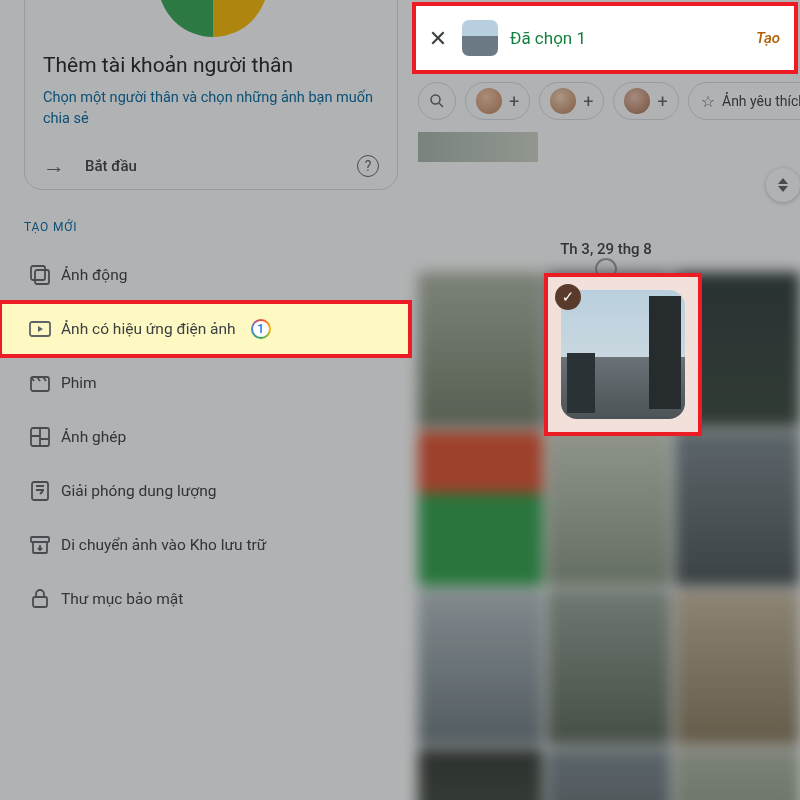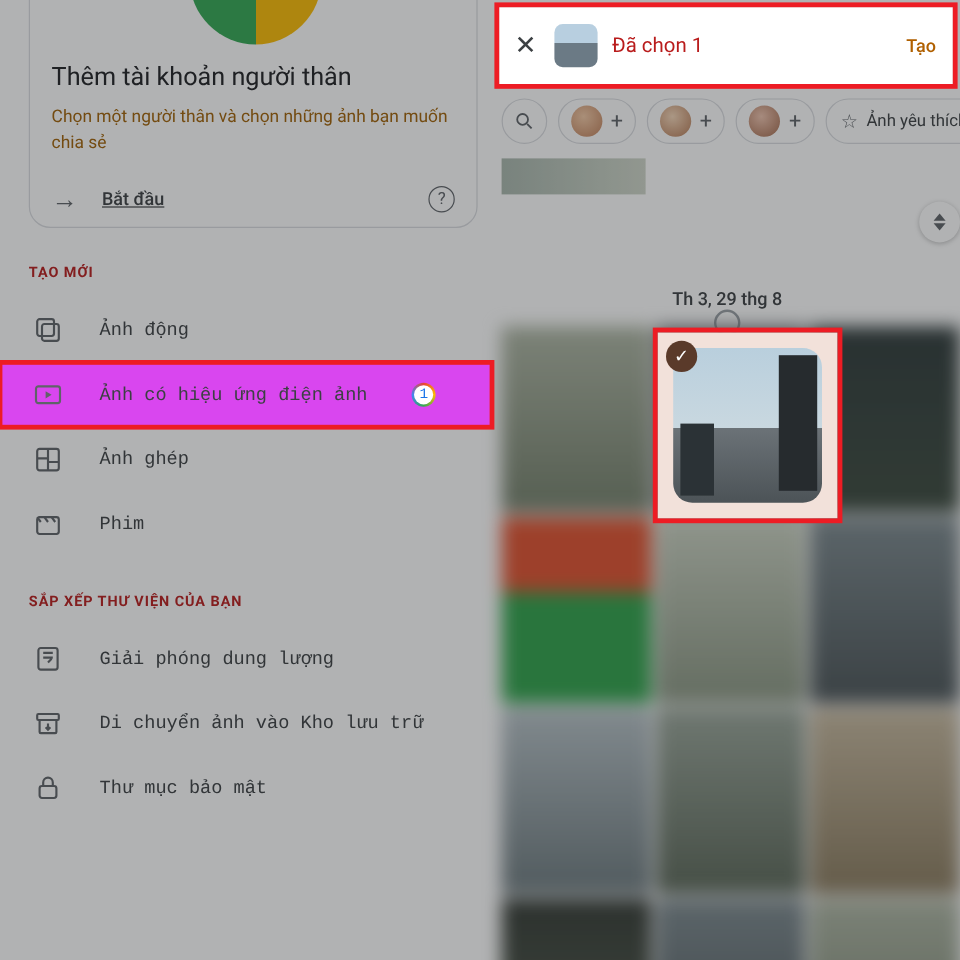--- a/index.html
+++ b/index.html
@@ -24,40 +24,39 @@
   .family-art {
     width: 150px; height: 70px; margin: 0 auto 8px auto;
     position: relative; overflow: hidden;
   }
   .family-art::before {
     content: ""; position: absolute; left: 22px; top: -48px;
     width: 110px; height: 110px; border-radius: 50%;
     background: conic-gradient(#4285f4 0 25%, #fbbc04 25% 50%, #34a853 50% 75%, #1a73e8 75% 100%);
   }
   .family-title { font-size: 21px; color: #202124; margin-bottom: 10px; font-weight: 400; }
-  .family-sub { font-size: 14.5px; color: #a16207; line-height: 1.45; margin-bottom: 24px; }
+  .family-sub { font-size: 14.5px; color: #0369a1; line-height: 1.45; margin-bottom: 24px; }
   .family-footer { display: flex; align-items: center; gap: 20px; }
   .arrow-icon { font-size: 22px; color: #5f6368; }
-  .start-label { font-size: 15px; font-weight: 500; color: #3c4043; flex: 1; text-decoration: underline; }
+  .start-label { font-size: 15px; font-weight: 500; color: #3c4043; flex: 1; }
   .help-icon {
     width: 22px; height: 22px; border: 1.8px solid #5f6368; border-radius: 50%;
     display: flex; align-items: center; justify-content: center;
     font-size: 14px; color: #5f6368;
   }
 
   .section-label {
-    font-size: 12px; letter-spacing: 0.8px; color: #b91c1c;
-    margin: 30px 0 14px 0; font-weight: 700;
+    font-size: 12px; letter-spacing: 0.8px; color: #0369a1;
+    margin: 30px 0 14px 0; font-weight: 400;
   }
 
   .menu-item {
-    display: flex; align-items: center; gap: 31px;
+    display: flex; align-items: center; gap: 9px;
     padding: 15px 4px; font-size: 15.5px; color: #3c4043;
     cursor: pointer;
-    font-family: Liberation Mono, monospace;
   }
   .menu-item .mi-icon {
     width: 24px; height: 24px; display: flex; align-items: center; justify-content: center;
     color: #5f6368; flex-shrink: 0;
   }
   .mi-icon svg { width: 24px; height: 24px; stroke: #5f6368; fill: none; stroke-width: 1.8; }
 
   .badge-1 {
     width: 20px; height: 20px; border-radius: 50%;
     display: inline-flex; align-items: center; justify-content: center;
@@ -65,21 +64,21 @@
     background: conic-gradient(#ea4335, #fbbc04, #34a853, #4285f4, #ea4335);
     position: relative;
   }
   .badge-1::before {
     content: ""; position: absolute; inset: 2px; background: #fff; border-radius: 50%;
   }
   .badge-1 span { position: relative; color: #1a73e8; }
 
   .highlight-item {
     outline: 4px solid #ed1c24; outline-offset: -2px;
-    background: #d946ef; position: relative; z-index: 5;
+    background: #fef9c3; position: relative; z-index: 5;
     margin-left: -24px; margin-right: -12px; padding-left: 28px; padding-right: 16px;
   }
 
   
   .right {
     position: absolute; left: 410px; top: 0; width: 390px; height: 800px;
     background: #fff;
   }
 
   .sel-bar {
@@ -87,23 +86,23 @@
     display: flex; align-items: center; padding: 14px 14px 14px 10px; gap: 12px;
     background: #fff; margin: 6px 6px 10px 6px;
   }
   .close-x { font-size: 22px; color: #3c4043; width: 24px; text-align: center; cursor: pointer; }
   .sel-thumb {
     width: 36px; height: 36px; border-radius: 7px;
     background: linear-gradient(#b8cfe0 45%, #6b7a85 45%);
     flex-shrink: 0;
   }
   .sel-text { flex: 1; }
-  .sel-title { font-size: 17px; color: #b91c1c; }
+  .sel-title { font-size: 17px; color: #15803d; }
   .sel-sub { font-size: 14px; color: #5f6368; margin-top: 2px; }
-  .create-btn { color: #b06000; font-size: 15px; font-weight: 500; cursor: pointer; }
+  .create-btn { color: #b06000; font-size: 15px; font-weight: 500; cursor: pointer; font-style: italic; }
 
   .chip-row {
     display: flex; gap: 9px; padding: 2px 8px 12px 8px; align-items: center;
     overflow: hidden; white-space: nowrap;
   }
   .chip {
     border: 1.3px solid #dadce0; border-radius: 22px;
     height: 38px; display: inline-flex; align-items: center;
     padding: 0 10px; gap: 7px; font-size: 14px; color: #3c4043;
     flex-shrink: 0;
@@ -234,38 +233,37 @@
     </span>
     <span>Ảnh có hiệu ứng điện ảnh</span>
     <span class="badge-1">
         <span>1</span>
       </span>
   </div>
 
   <div class="menu-item">
     <span class="mi-icon">
       <svg viewBox="0 0 24 24">
+          <rect x="3" y="6" width="18" height="14" rx="2"></rect>
+          <path d="M3 6l3 4M9 6l3 4M15 6l3 4"></path>
+        </svg>
+    </span>
+    <span>Phim</span>
+  </div>
+
+  <div class="menu-item">
+    <span class="mi-icon">
+      <svg viewBox="0 0 24 24">
           <rect x="3" y="3" width="18" height="18" rx="2"></rect>
           <path d="M12 3v18M3 11h9M12 14h9"></path>
         </svg>
     </span>
     <span>Ảnh ghép</span>
   </div>
 
-  <div class="menu-item">
-    <span class="mi-icon">
-      <svg viewBox="0 0 24 24">
-          <rect x="3" y="6" width="18" height="14" rx="2"></rect>
-          <path d="M3 6l3 4M9 6l3 4M15 6l3 4"></path>
-        </svg>
-    </span>
-    <span>Phim</span>
-  </div>
-
-  <div class="section-label">SẮP XẾP THƯ VIỆN CỦA BẠN</div>
 
   <div class="menu-item">
     <span class="mi-icon">
       <svg viewBox="0 0 24 24">
           <rect x="4" y="3" width="16" height="18" rx="2"></rect>
           <path d="M8 7h8M8 11h8M12 15l3-3"></path>
         </svg>
     </span>
     <span>Giải phóng dung lượng</span>
   </div>

